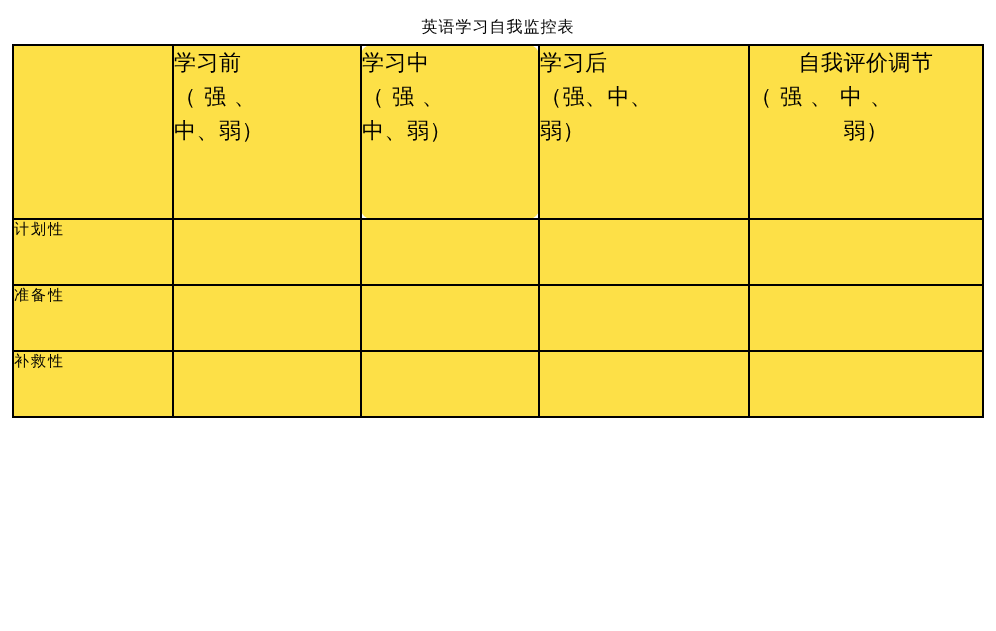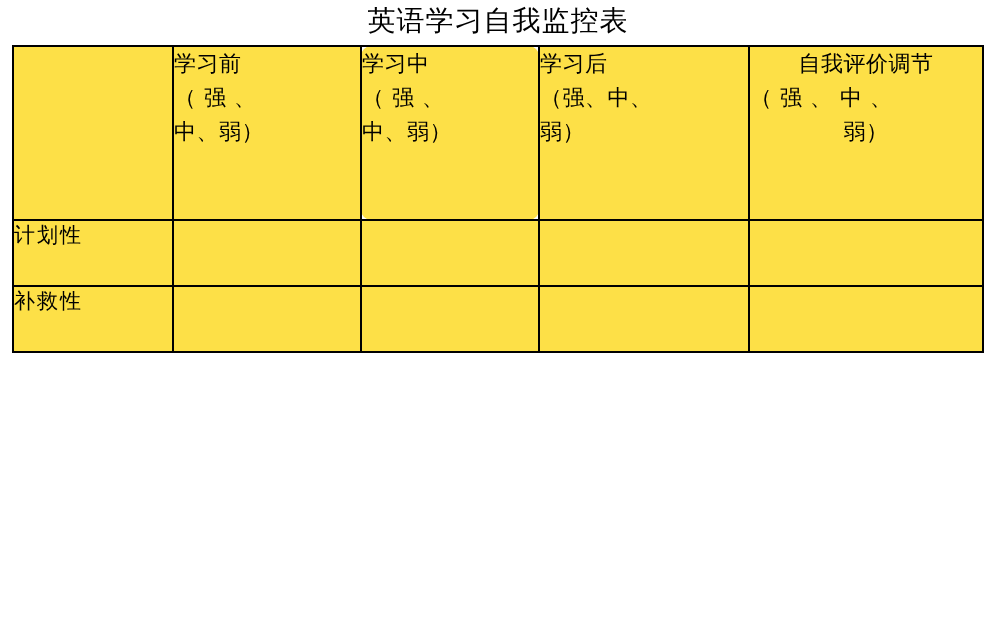--- a/index.html
+++ b/index.html
@@ -15,24 +15,24 @@
     overflow: hidden;
   }
   .page {
     position: relative;
     width: 996px;
     height: 631px;
     box-sizing: border-box;
   }
   .doc-title {
     text-align: center;
-    font-size: 28px;
+    font-size: 16px;
     line-height: 1.1;
     letter-spacing: 1px;
-    padding-top: 6px;
+    padding-top: 18px;
     padding-bottom: 8px;
     font-weight: 500;
     font-family: Liberation Serif, serif;
   }
   table.monitor-table {
     border-collapse: collapse;
     table-layout: fixed;
     margin: 0 auto;
     width: 960px;
   }
@@ -63,21 +63,21 @@
   .corner-cell {
     width: 158px;
   }
   .col-b { width: 186px; }
   .col-c { width: 176px; border-radius: 10px; }
   .col-d { width: 208px; }
   .col-e { width: 232px; text-align: center; }
 
   .row-label {
     height: 64px;
-    font-size: 21px;
+    font-size: 15px;
     padding: 0 0 0 18px;
     vertical-align: middle;
     letter-spacing: 2px;
     font-family: Liberation Serif, serif;
   }
   .data-cell {
     height: 64px;
     vertical-align: middle;
   }
 </style>
@@ -120,20 +120,27 @@
     </thead>
     <tbody>
       <tr>
         <td class="row-label">计划性</td>
         <td class="data-cell"></td>
         <td class="data-cell"></td>
         <td class="data-cell"></td>
         <td class="data-cell"></td>
       </tr>
       <tr>
+        <td class="row-label">准备性</td>
+        <td class="data-cell"></td>
+        <td class="data-cell"></td>
+        <td class="data-cell"></td>
+        <td class="data-cell"></td>
+      </tr>
+      <tr>
         <td class="row-label">补救性</td>
         <td class="data-cell"></td>
         <td class="data-cell"></td>
         <td class="data-cell"></td>
         <td class="data-cell"></td>
       </tr>
     </tbody>
   </table>
 
 </div>

